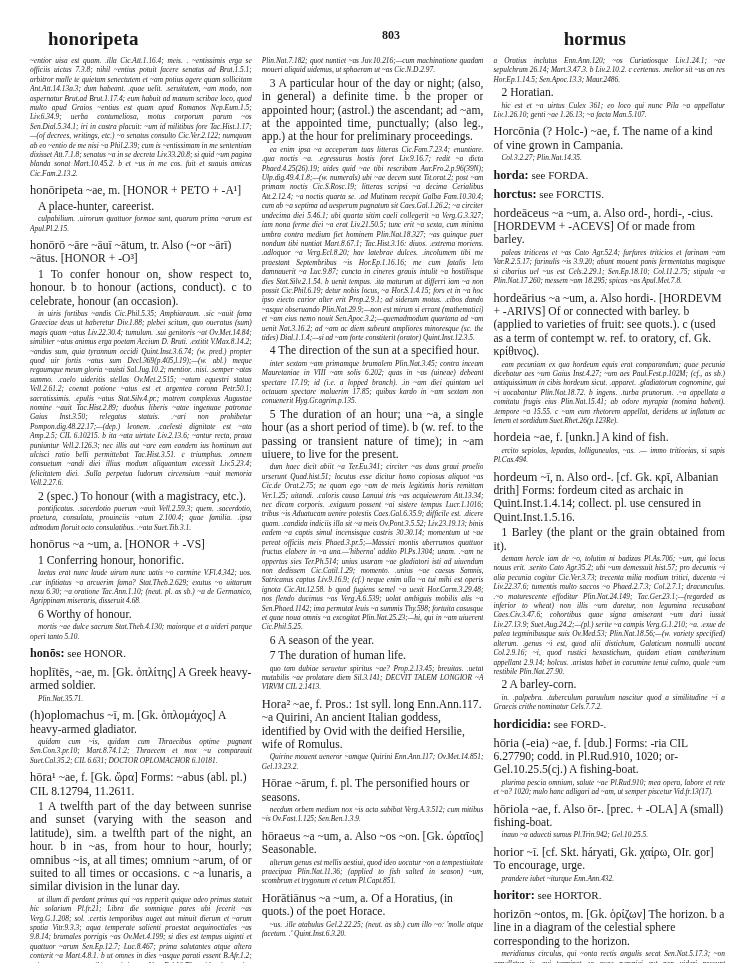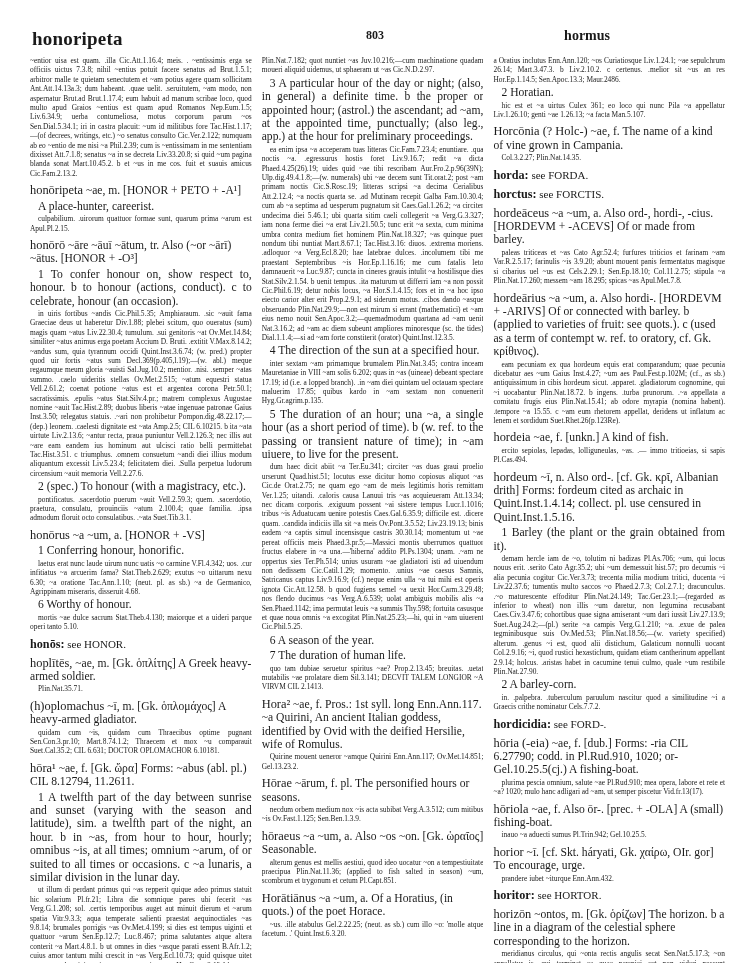--- a/index.html
+++ b/index.html
@@ -1,27 +1,27 @@
 <!DOCTYPE html>
 <html><head>
 <meta charset="utf-8">
 <style>
   html, body { margin:0; padding:0; background:#ffffff; }
   body { width:750px; height:963px; overflow:hidden; color:#1a1a1a;
          font-family:"Liberation Serif","DejaVu Serif",serif; }
   .page { position:relative; width:750px; height:963px; }
-  .running-head { position:absolute; top:28px; left:0; width:642px; height:22px; }
+  .running-head { position:absolute; top:28px; left:16px; width:642px; height:22px; }
   .rh-left { position:absolute; left:32px; top:0; font-weight:bold; font-size:19px; letter-spacing:0.2px; }
   .rh-center { position:absolute; left:0; width:750px; text-align:center; top:0; font-size:12px;font-weight:bold; }
-  .rh-right { position:absolute; right:32px; top:0; font-weight:bold; font-size:14px; }
+  .rh-right { position:absolute; right:32px; top:0; font-weight:bold; font-size:19px; }
   .cols { position:absolute; top:56px; left:30px; width:695px; display:flex; gap:10px; }
   .col { width:225px; overflow:hidden; }
   .col.c3 { width:235px; }
   .blk { margin:0; }
-  .cit { font-size:7.4px; line-height:9.4px; text-align:justify; text-indent:8px; margin-bottom:2px; }
+  .cit { font-size:7.4px; line-height:9.4px; text-align:justify; text-indent:8px; margin-bottom:2px;font-style:italic; }
   .cit.noind { text-indent:0; }
   .def { font-size:11.6px; line-height:13.4px; text-align:justify; text-indent:8px; margin:2px 0 1px 0; }
   .hw { font-size:11.6px; line-height:13.4px; margin:6px 0 1px 0; text-align:left; }
   .hw .lemma { font-weight:normal; font-size:12.4px; }
   .xref { font-size:11px; line-height:13px; margin:6px 0 1px 0; }
   .xref .lemma { font-weight:bold; font-size:12.2px; }
 </style>
 </head>
 <body>
 

